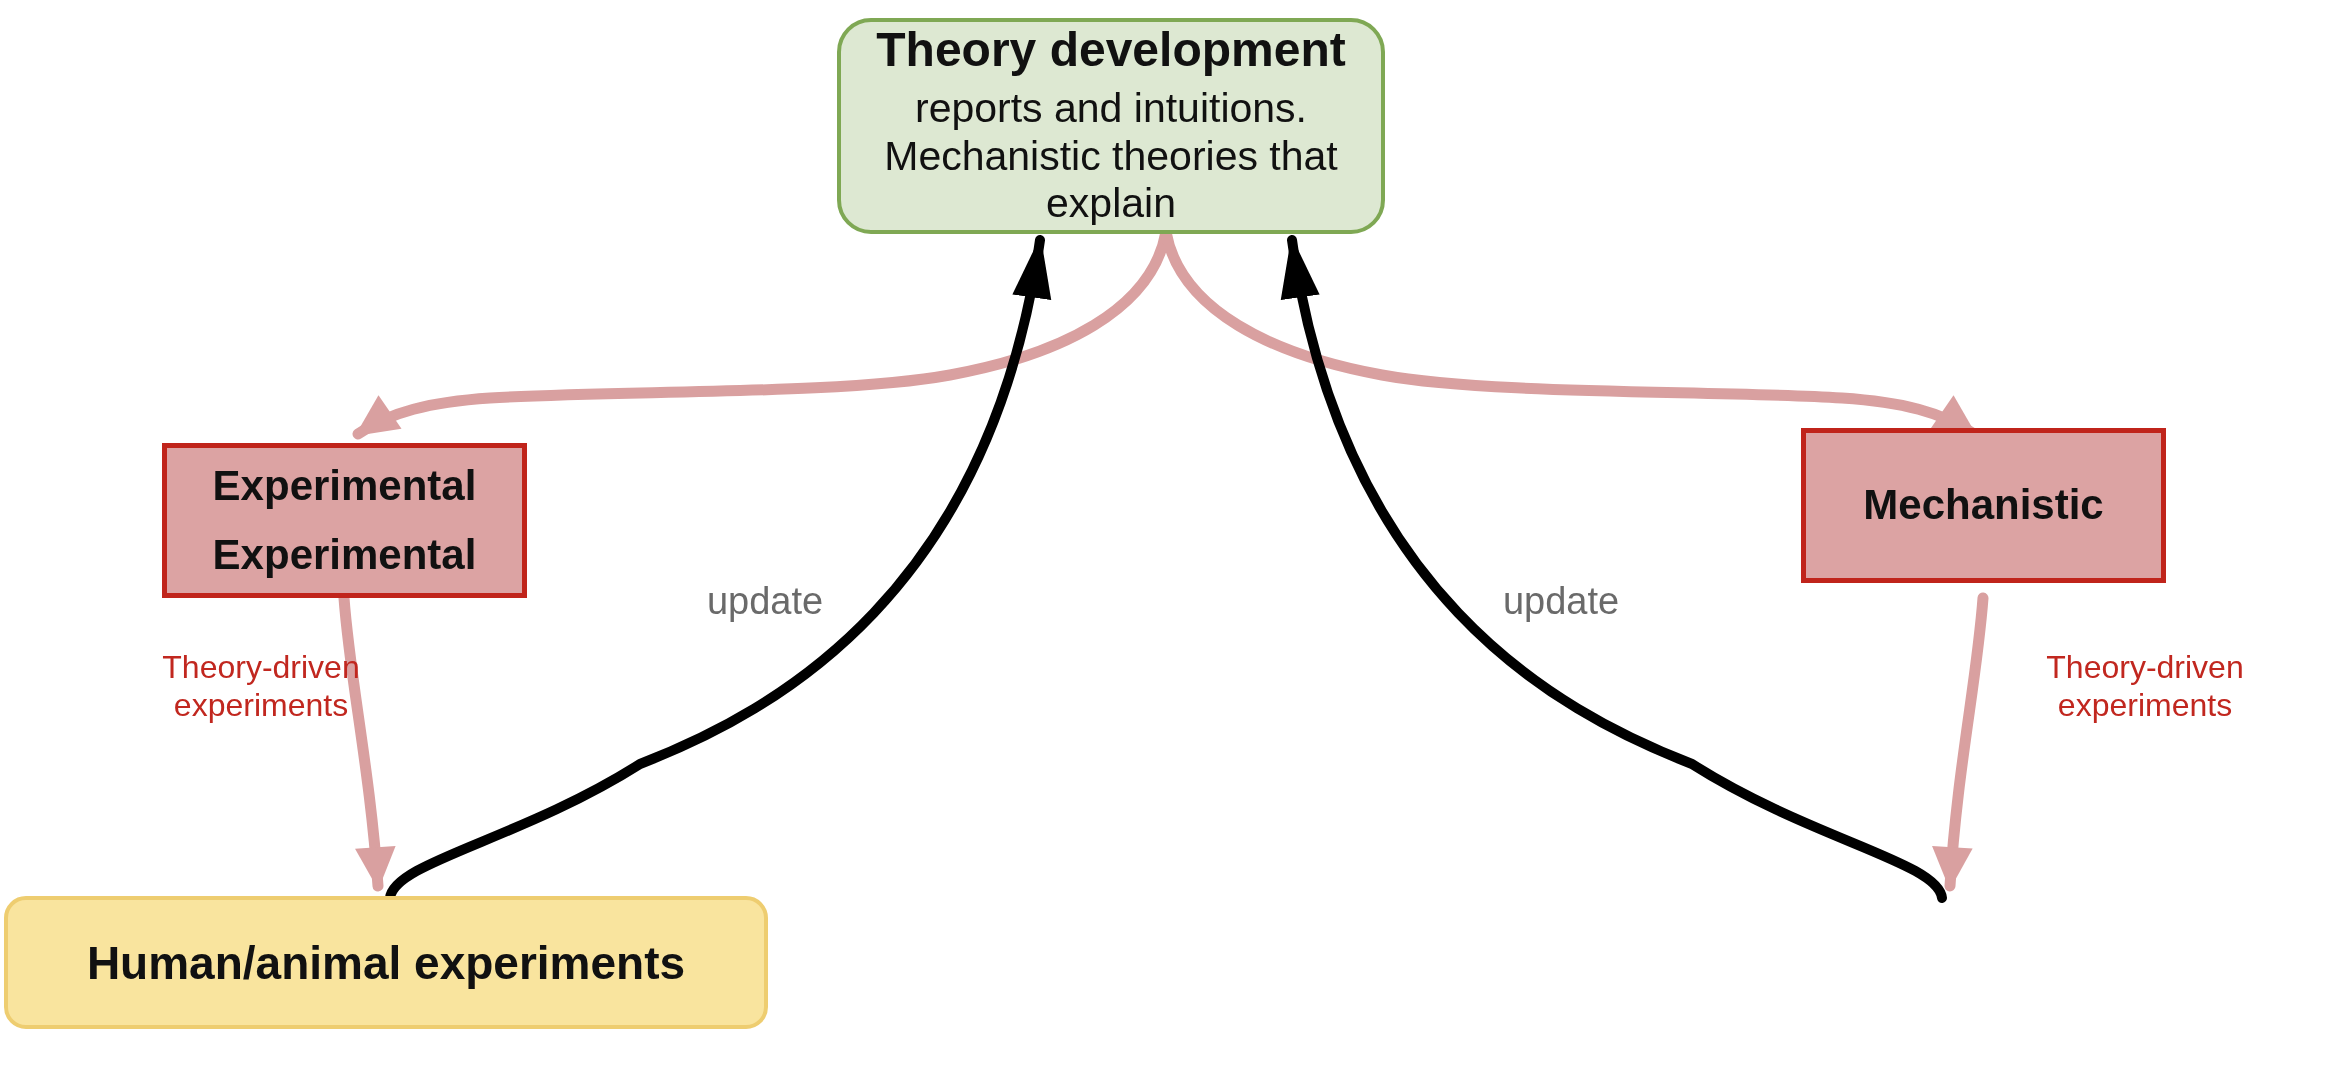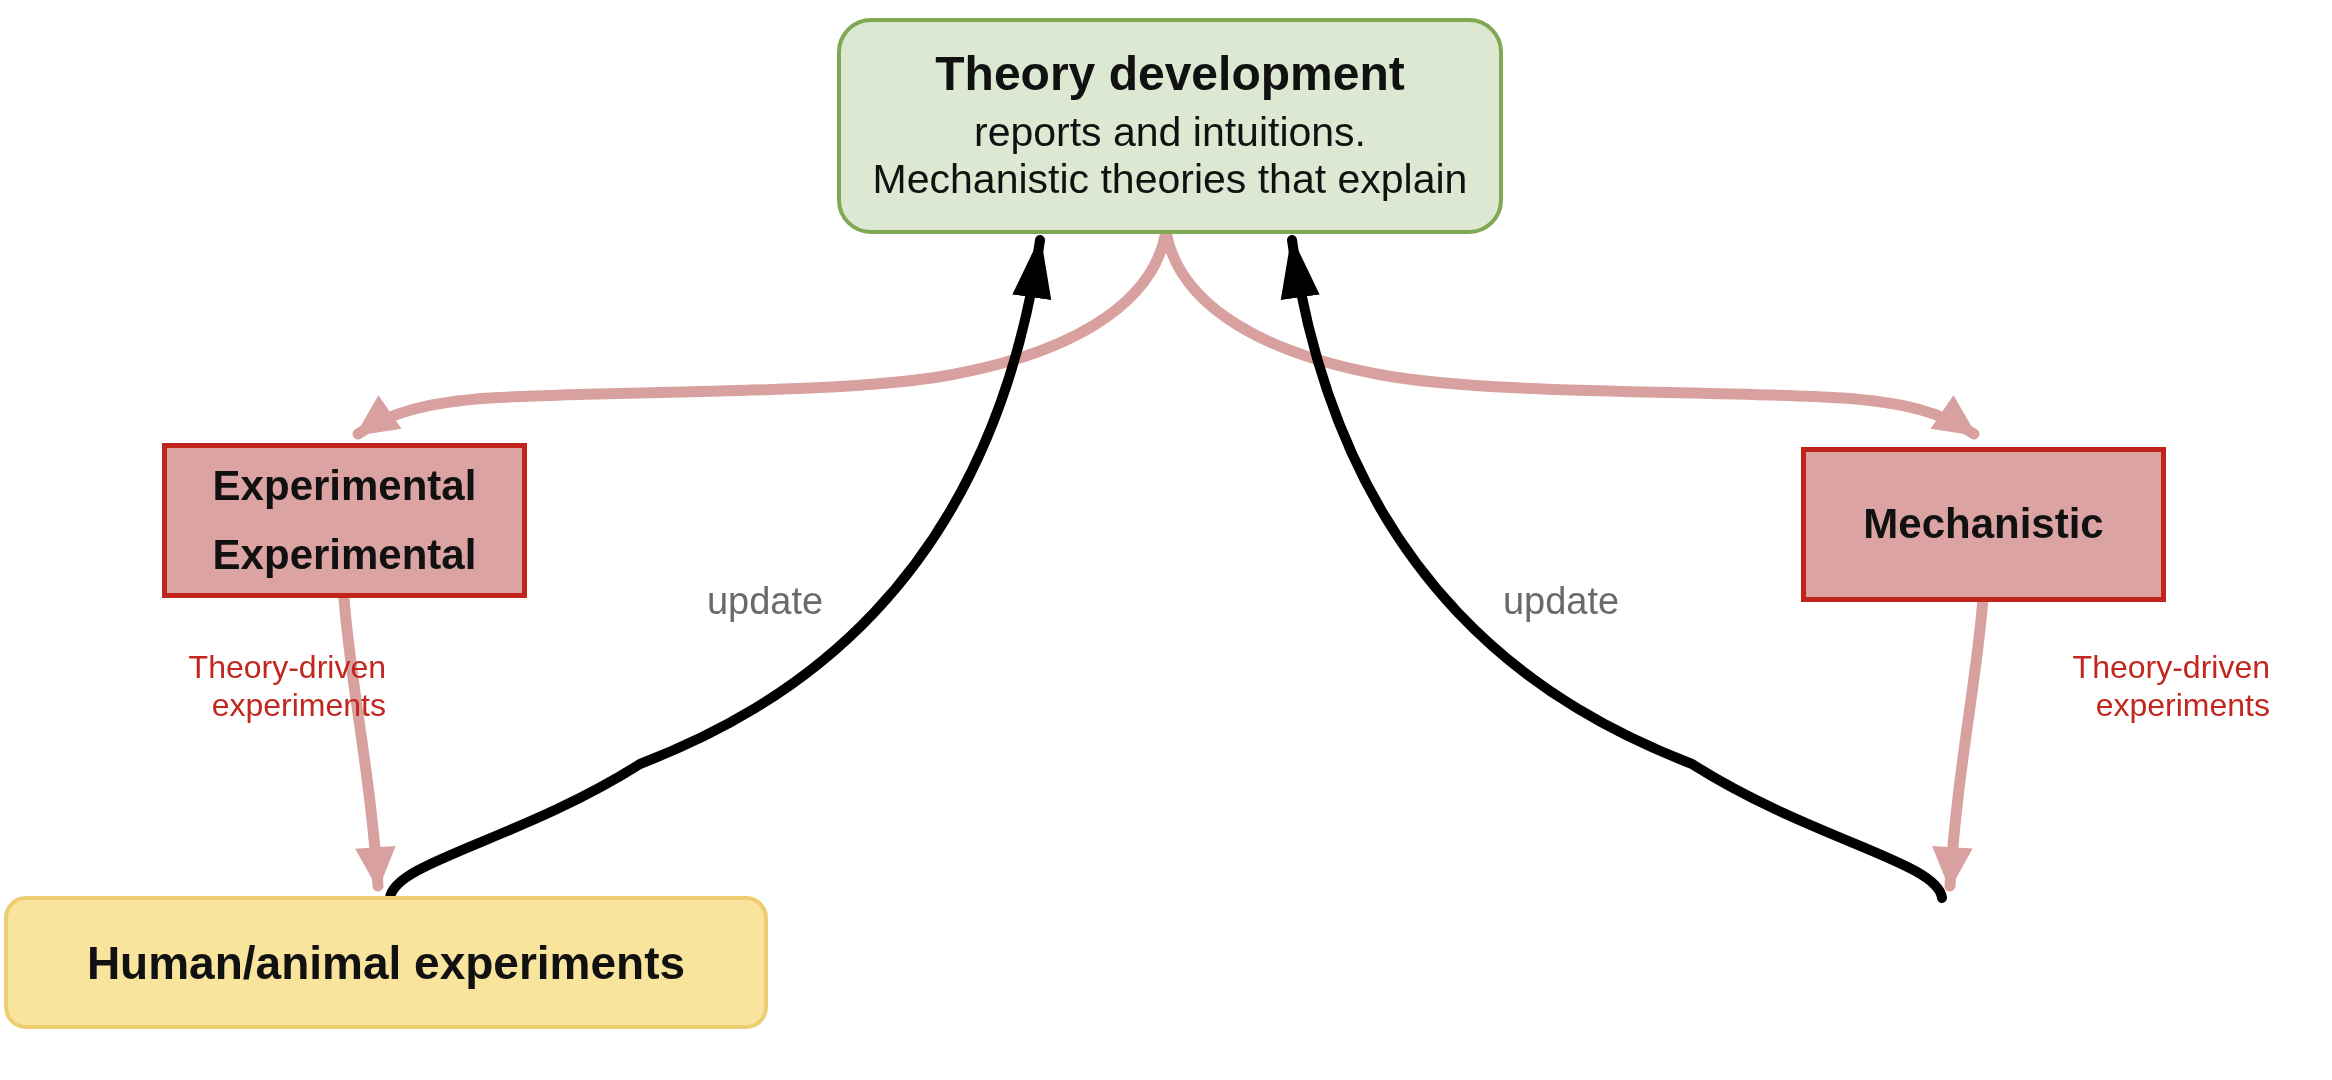--- a/index.html
+++ b/index.html
@@ -28,21 +28,21 @@
     display: flex;
     flex-direction: column;
     align-items: center;
     justify-content: center;
     text-align: center;
     box-sizing: border-box;
     color: #111111;
   }
   .node-theory {
     left: 837px; top: 18px;
-    width: 666px; height: 216px;
+    width: 548px; height: 216px;
     background: #dde8d2;
     border: 4px solid #7fa854;
     border-radius: 34px;
   }
   .node-theory .title {
     font-size: 48px;
     font-weight: bold;
     line-height: 1.1;
     margin-bottom: 8px;
   }
@@ -53,21 +53,21 @@
   .node-field {
     width: 365px; height: 155px;
     background: #dca3a3;
     border: 5px solid #c0241b;
     border-radius: 0;
     font-size: 42px;
     font-weight: bold;
     line-height: 1.24;
   }
   .node-field-left  { left: 162px;  top: 443px; gap: 16px; }
-  .node-field-right { left: 1801px; top: 447px; gap: 20px; }
+  .node-field-right { left: 1801px; top: 428px; gap: 20px; }
   .node-experiment {
     height: 133px;
     background: #f9e49e;
     border: 4px solid #eecd70;
     border-radius: 22px;
     font-size: 46px;
     font-weight: bold;
   }
   .node-experiment-left  { left: 4px;    top: 896px; width: 764px; }
   .node-experiment-right { left: 1566px; top: 896px; width: 750px; }
@@ -78,21 +78,21 @@
   .update-label {
     width: 200px;
     text-align: center;
     font-size: 38px;
     color: #6a6a6a;
   }
   .update-label-left  { left: 665px;  top: 580px; }
   .update-label-right { left: 1461px; top: 580px; }
   .theory-driven-label {
     width: 250px;
-    text-align: right;
+    text-align: center;
     font-size: 32px;
     line-height: 38px;
     color: #c1271f;
   }
   .theory-driven-left  { left: 136px;  top: 648px; }
   .theory-driven-right { left: 2020px; top: 648px; }
 </style>
 </head>
 <body>
 

